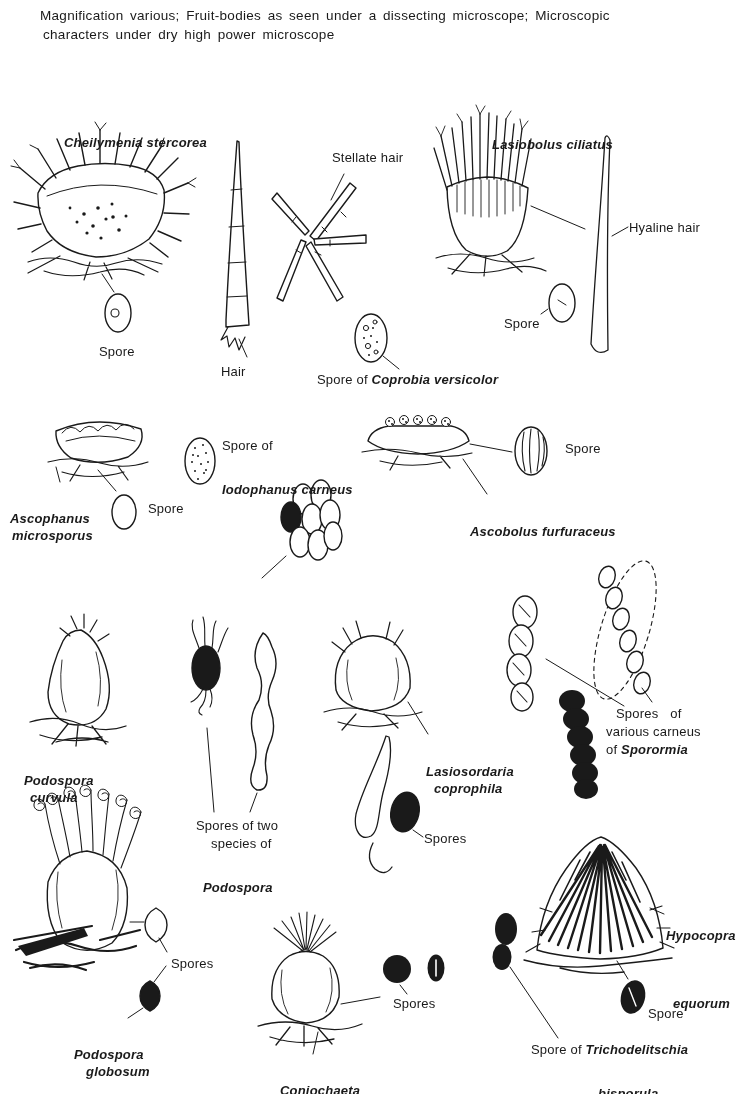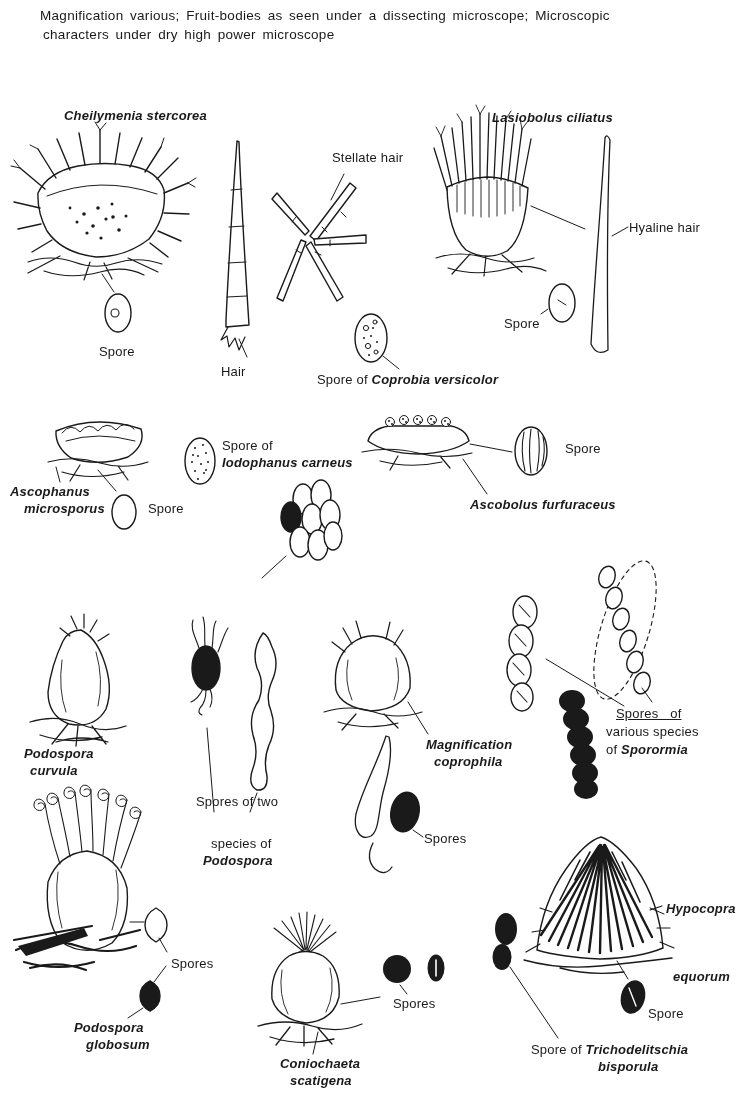--- a/index.html
+++ b/index.html
@@ -2,23 +2,23 @@
 <html><head>
 <meta charset="utf-8">
 <style>
   * { margin:0; padding:0; box-sizing:border-box; }
   html,body { background:#ffffff; }
   .page {
     position:relative; width:750px; height:1094px; background:#ffffff;
     font-family:"Liberation Sans", sans-serif; color:#1a1a1a; overflow:hidden;
   }
   .lbl { position:absolute; font-size:13px; line-height:1.25; white-space:nowrap; letter-spacing:0.2px; }
-  .species { font-weight:700; font-style:italic; }
+  .species { font-weight:700; font-style:italic;margin-top:27px; }
   .hdr { position:absolute; font-size:13.5px; letter-spacing:0.3px; word-spacing:2.5px; white-space:nowrap; }
-  .wide { word-spacing:8px;text-decoration:underline; }
+  .wide { word-spacing:8px; }
   svg.art { position:absolute; left:0; top:0; }
 </style>
 </head>
 <body>
 
 <div class="page">
 
 <svg class="art" width="750" height="1094" viewBox="0 0 750 1094">
   <defs>
     <path id="coil" d="M0,0 c-2,-6 -10,-7 -11,0 c-1,6 7,9 10,4 c2,-4 -3,-7 -6,-4" fill="none"></path>
@@ -275,40 +275,40 @@
 <div class="lbl" style="left:504px; top:316px">Spore</div>
 
 <div class="lbl" style="left:317px; top:372px">
   <span>Spore of </span><span class="species">Coprobia versicolor</span>
 </div>
 
 <div class="lbl" style="left:222px; top:438px">Spore of</div>
 <div class="lbl species" style="left:222px; top:455px">Iodophanus carneus</div>
 
 <div class="lbl species" style="left:10px; top:484px">Ascophanus</div>
-<div class="lbl species" style="left:24px; top:501px">microsporus</div>
+<div class="lbl species" style="left:12px; top:501px">microsporus</div>
 <div class="lbl" style="left:148px; top:501px">Spore</div>
 
 <div class="lbl" style="left:565px; top:441px">Spore</div>
 <div class="lbl species" style="left:470px; top:497px">Ascobolus furfuraceus</div>
 
 
 <div class="lbl species" style="left:24px; top:746px">Podospora</div>
 <div class="lbl species" style="left:30px; top:763px">curvula</div>
 
-<div class="lbl" style="left:196px; top:794px">Spores of two</div>
+<div class="lbl" style="left:196px; top:818px">Spores of two</div>
 <div class="lbl" style="left:211px; top:836px">species of</div>
 <div class="lbl species" style="left:203px; top:853px">Podospora</div>
 
-<div class="lbl species" style="left:426px; top:737px">Magnification</div>
+<div class="lbl species" style="left:426px; top:737px">Lasiosordaria</div>
 <div class="lbl species" style="left:434px; top:754px">coprophila</div>
 <div class="lbl" style="left:424px; top:831px">Spores</div>
 
 <div class="lbl wide" style="left:616px; top:706px">Spores of</div>
-<div class="lbl" style="left:606px; top:724px">various species</div>
+<div class="lbl" style="left:606px; top:724px">various carneus</div>
 <div class="lbl" style="left:606px; top:742px">
   <span>of </span><span class="species">Sporormia</span>
 </div>
 
 <div class="lbl species" style="left:74px; top:1020px">Podospora</div>
 <div class="lbl species" style="left:86px; top:1037px">globosum</div>
 <div class="lbl" style="left:171px; top:956px">Spores</div>
 
 <div class="lbl species" style="left:280px; top:1056px">Coniochaeta</div>
 <div class="lbl species" style="left:290px; top:1073px">scatigena</div>

